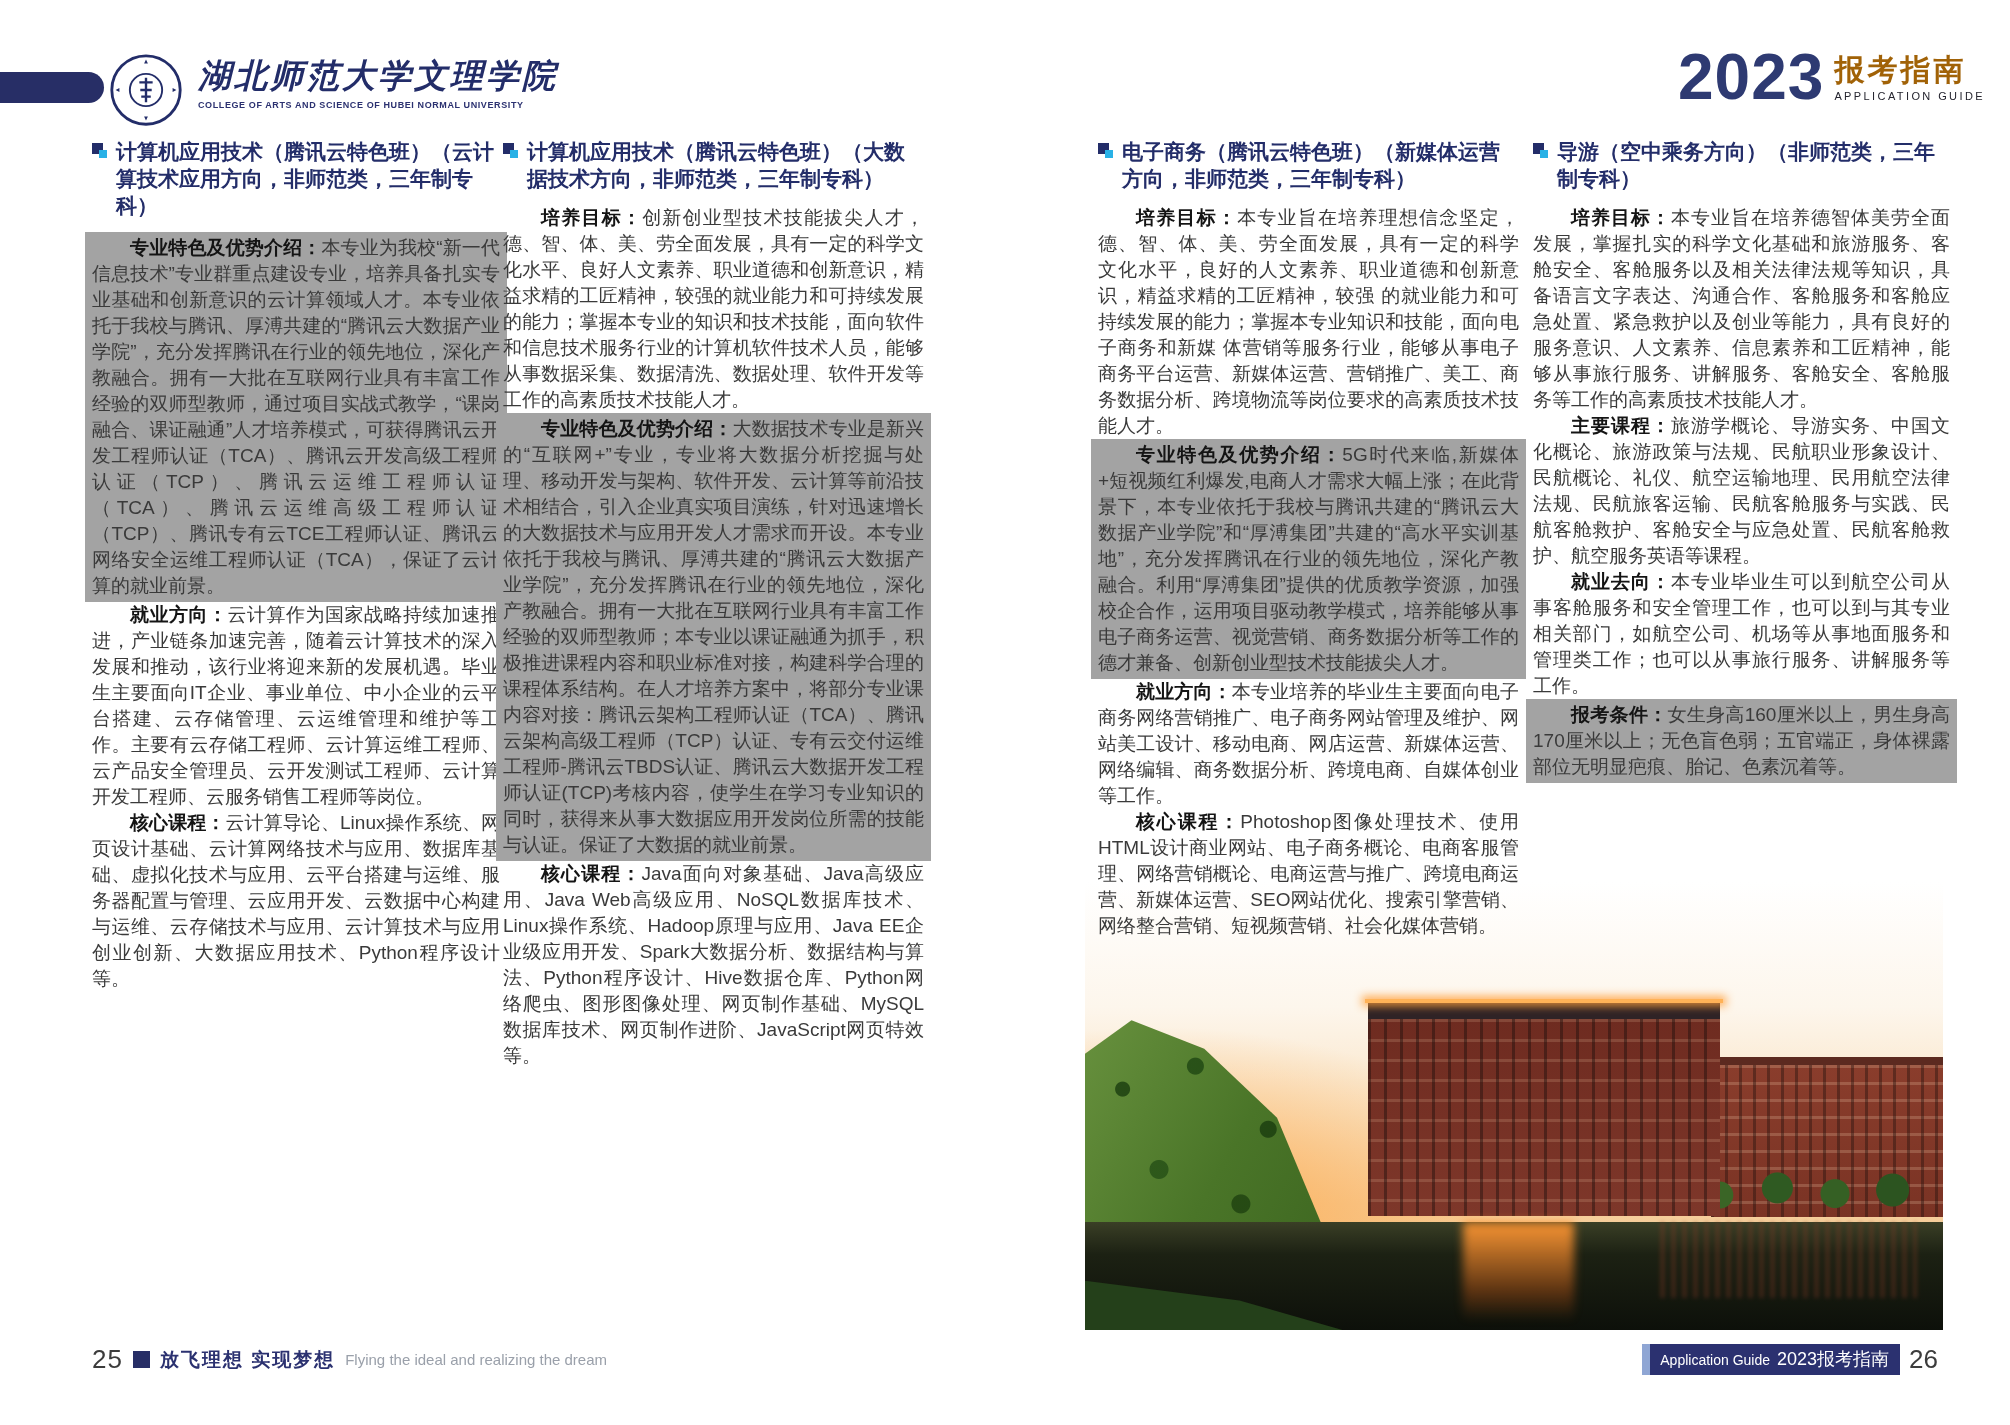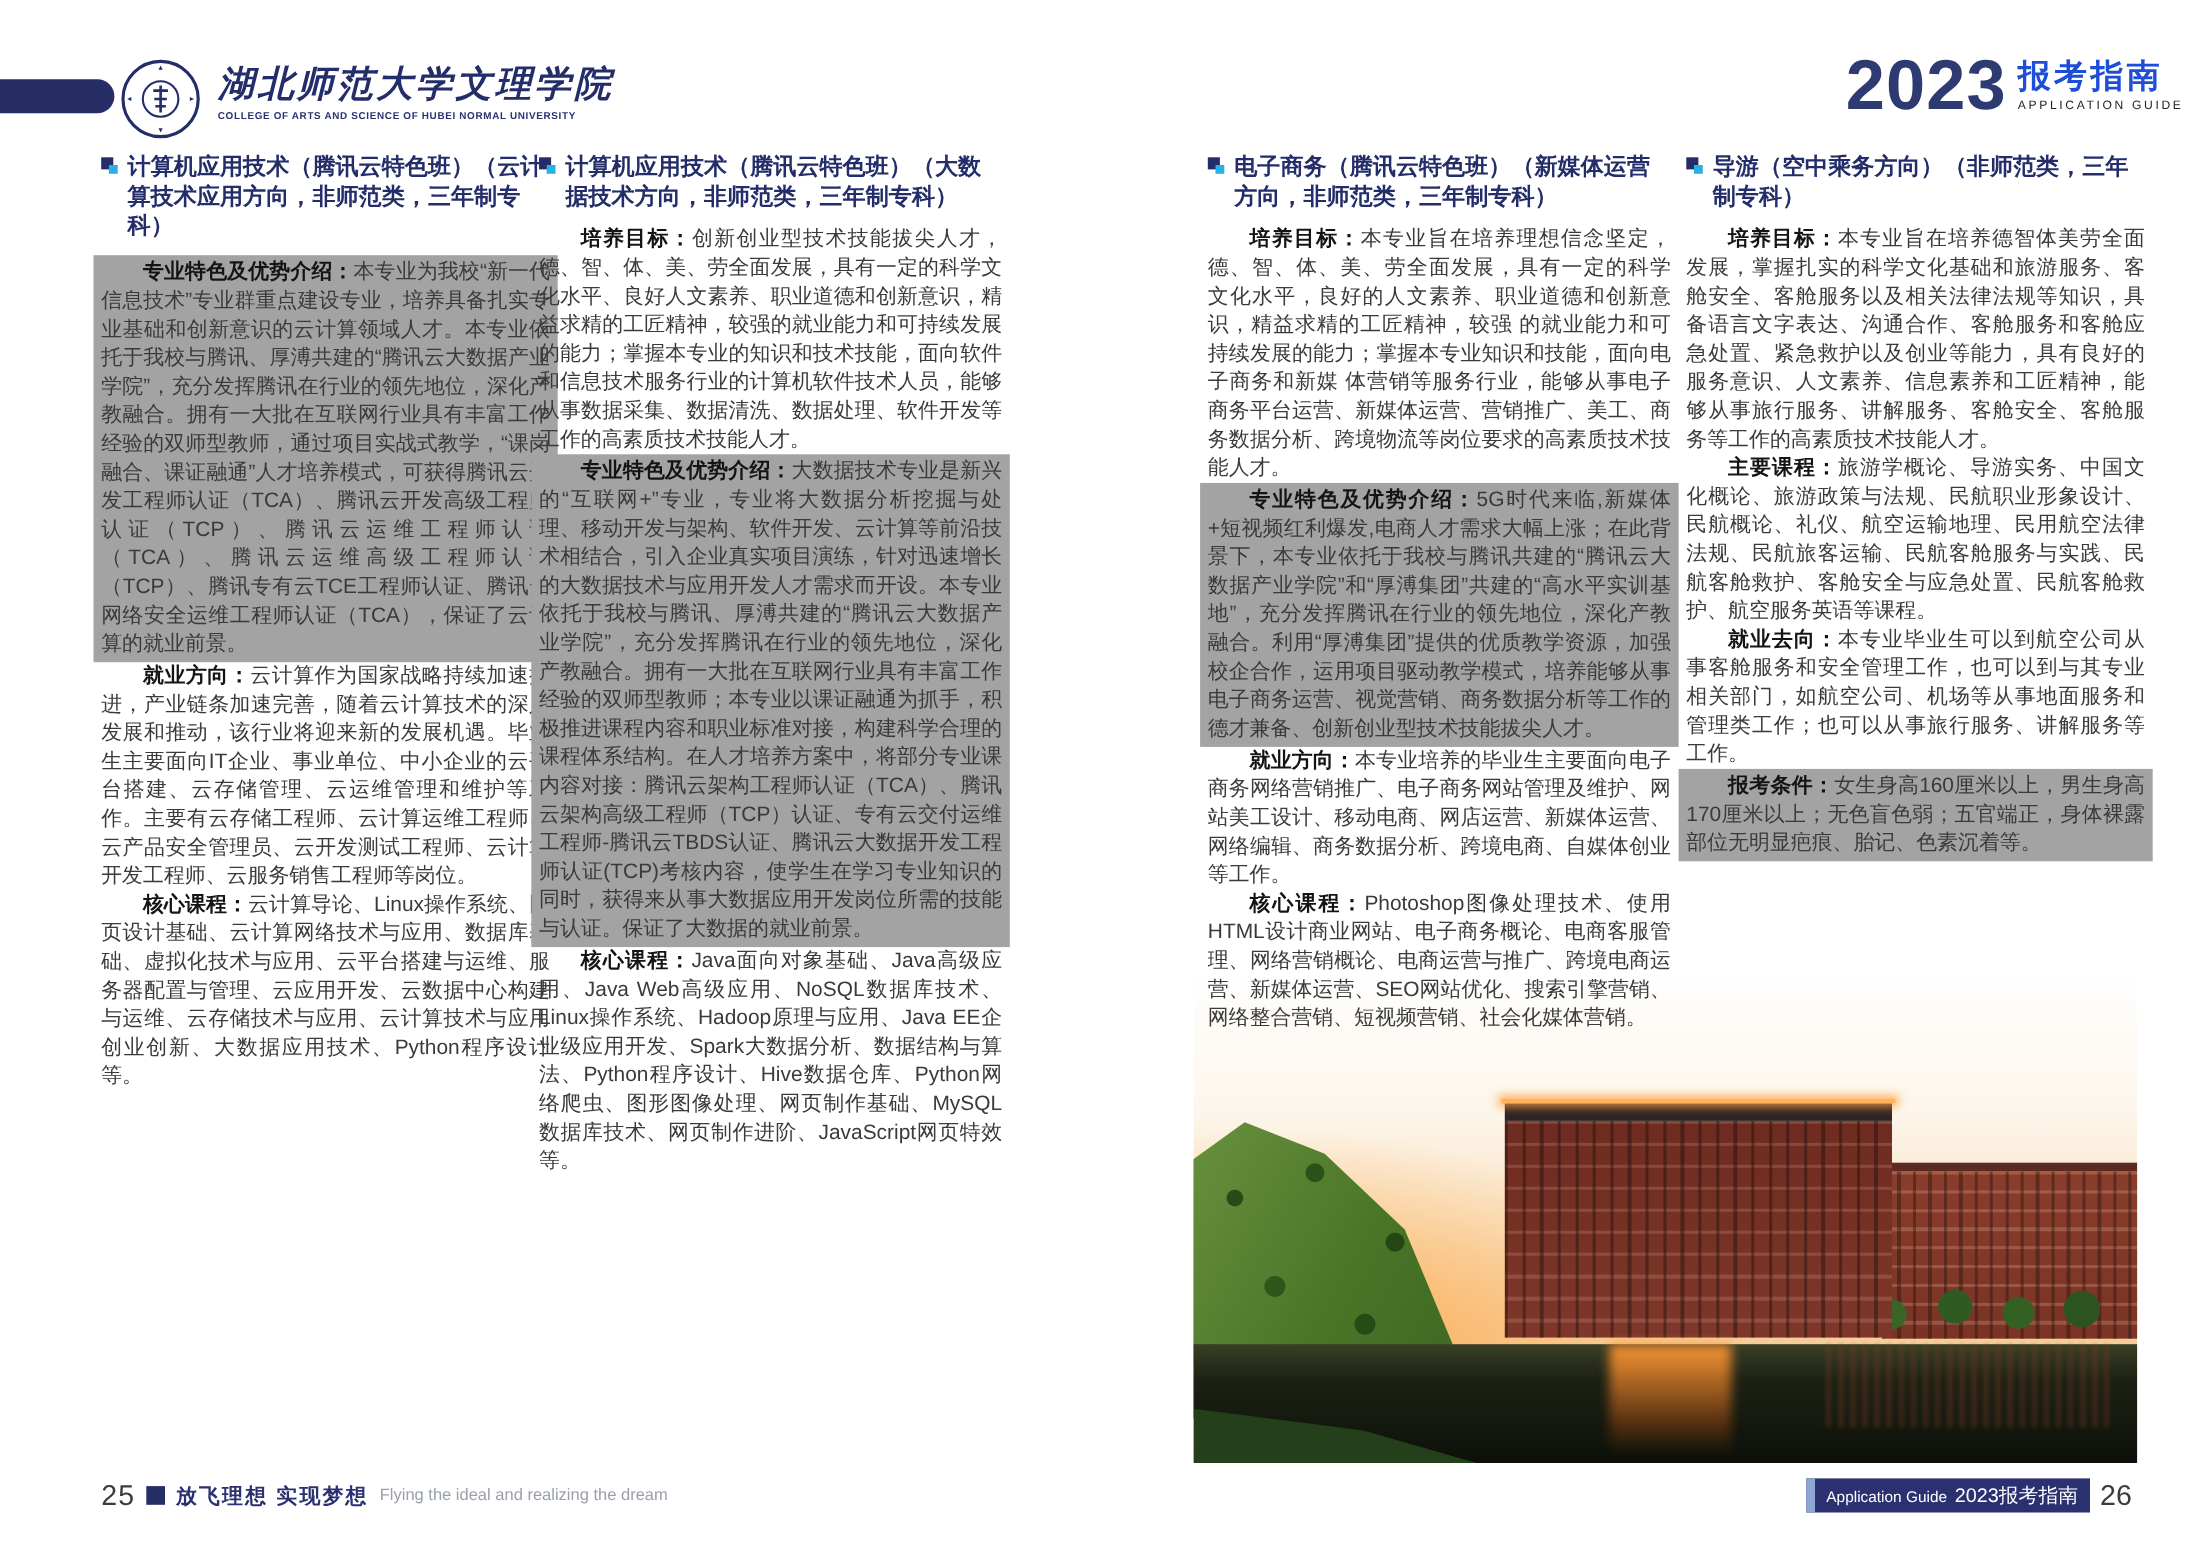--- a/index.html
+++ b/index.html
@@ -11,26 +11,26 @@
   .corner-pill{position:absolute;left:0;top:72px;width:104px;height:31px;
     background:#272e66;border-radius:0 17px 17px 0;}
   .seal{position:absolute;left:108px;top:52px;}
   .uni-names{position:absolute;left:198px;top:56px;}
   .uni-cn{font-family:"DejaVu Serif", serif;font-style:italic;font-weight:bold;
     font-size:33px;color:#232d69;letter-spacing:3px;line-height:40px;}
   .uni-en{font-size:9px;color:#2b3170;letter-spacing:0.6px;margin-top:4px;font-weight:bold;}
   .guide{position:absolute;right:25px;top:48px;display:flex;align-items:flex-start;gap:10px;}
   .year{font-size:64px;font-weight:bold;color:#2e3a72;line-height:58px;letter-spacing:1px;}
   .gstack{display:flex;flex-direction:column;margin-top:4px;}
-  .gcn{font-size:30px;font-weight:bold;color:#1d4ed8;letter-spacing:3px;line-height:36px;}
+  .gcn{font-size:30px;font-weight:bold;color:#a16207;letter-spacing:3px;line-height:36px;}
   .gen{font-size:11px;color:#24242e;letter-spacing:2.4px;margin-top:2px;}
   
   .col{position:absolute;top:138px;z-index:2;}
   .col1{left:92px;width:408px}
-  .col2{left:490px;width:421px}
+  .col2{left:503px;width:421px}
   .col3{left:1098px;width:421px}
   .col4{left:1533px;width:417px}
   .mtitle{display:flex;gap:9px;font-size:21px;line-height:27px;color:#232d69;
     margin:0 0 13px 0;font-weight:bold;}
   .bullet{position:relative;width:15px;height:15px;flex:0 0 15px;margin-top:5px;}
   .b1{position:absolute;left:0;top:0;width:11px;height:11px;background:#232d69;}
   .b2{position:absolute;left:7px;top:7px;width:8px;height:8px;background:#29b1e6;}
   .sec{font-size:19px;line-height:26px;color:#3a3a3a;text-align:justify;
     text-indent:2em;margin:0;}
   .lbl{color:#141414;}

